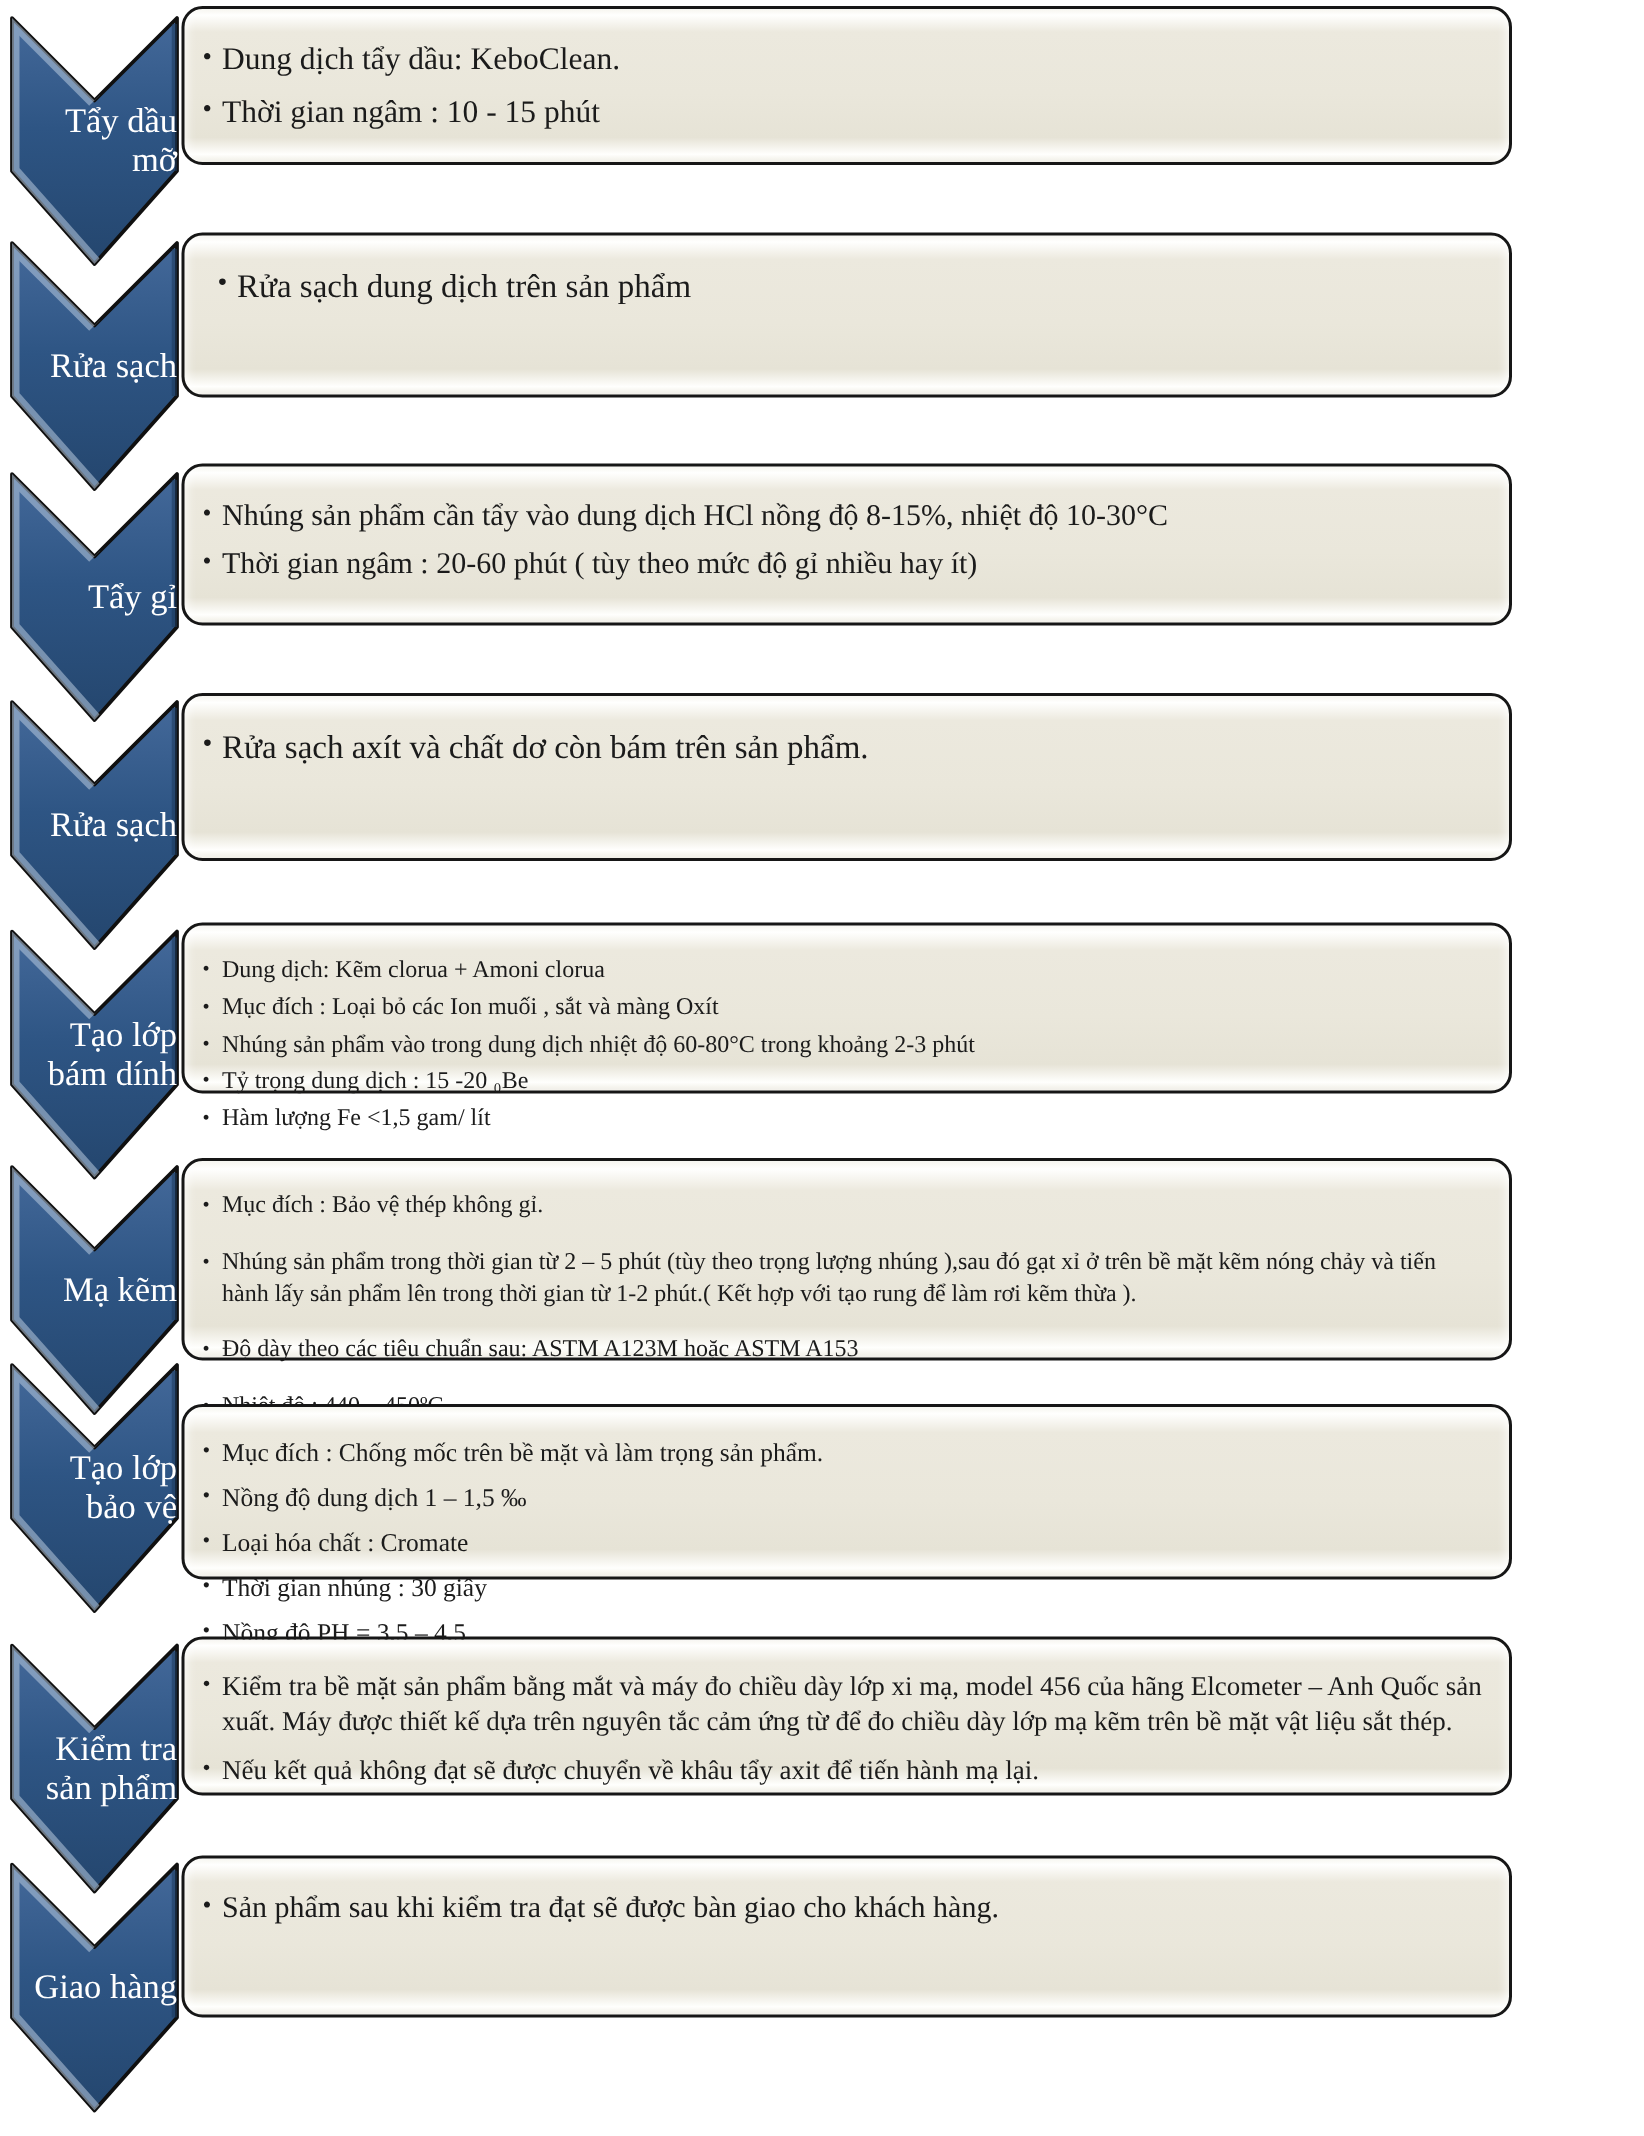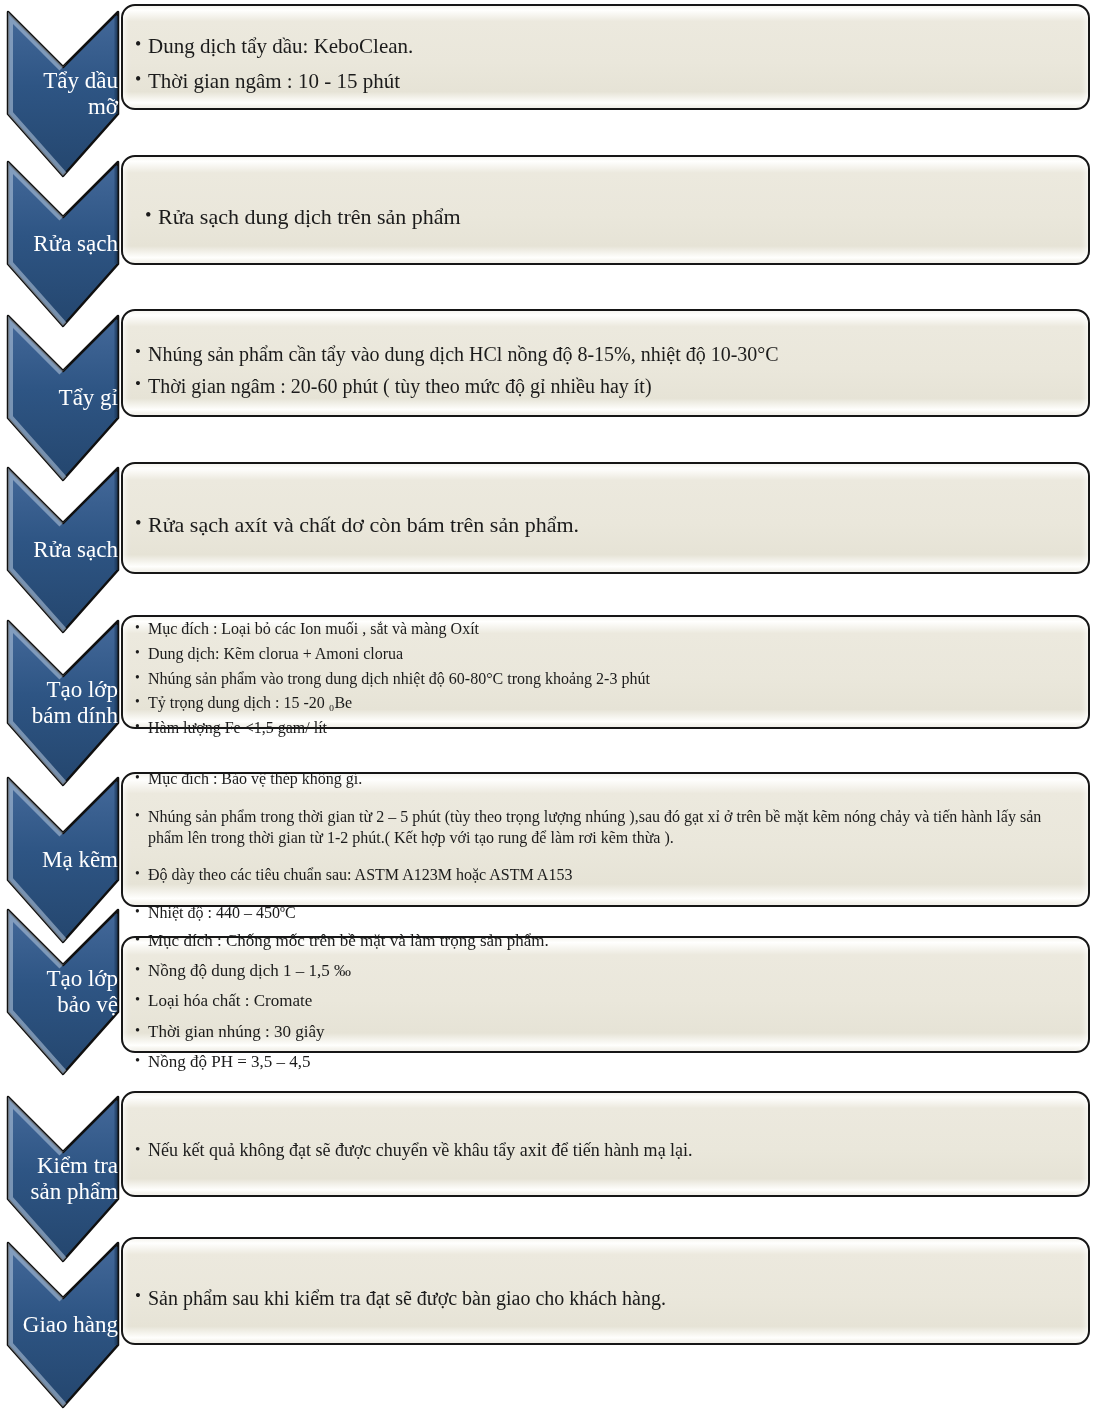--- a/index.html
+++ b/index.html
@@ -6,25 +6,25 @@
   body{font-family:"Liberation Serif","DejaVu Serif",serif;color:#1b1b1b;}
   .canvas{position:relative;width:1096px;height:1424px;background:#ffffff;overflow:hidden;}
 
   
   .chev{position:absolute;left:6px;width:114px;height:168px;}
   .chev-svg{position:absolute;inset:0;width:100%;height:100%;display:block;}
   .chev-label{position:absolute;left:2px;right:2px;top:50%;transform:translateY(-50%);
     text-align:right;color:#ffffff;font-size:23px;line-height:1.12;}
 
   
-  .box{position:absolute;left:121px;width:969px;box-sizing:border-box;
+  .box{position:absolute;left:121px;width:887px;box-sizing:border-box;
     border:2px solid #161616;border-radius:14px;
     background:linear-gradient(180deg,#f6f5ef 0%,#fffffe 4%,#ece9de 15%,#eae7db 55%,#e6e3d6 84%,#fffffd 95%,#efede4 100%);
     box-shadow:inset 5px 0 7px -4px rgba(255,255,255,.95), inset -5px 0 7px -4px rgba(255,255,255,.95);
-    display:flex;flex-direction:column;justify-content:center;
+    display:flex;flex-direction:column;justify-content:flex-start;
     padding:20px 14px 6px 12px;z-index:10;}
   .bullets{list-style:none;margin:0;padding:0;}
   .bullets li{position:relative;padding-left:13px;line-height:1.3;}
   .bullets li::before{content:"\2022";position:absolute;left:0;top:0;font-size:.85em;}
 
   
   .r1 .box{top:4px;height:106px;font-size:21px}    .r1 .chev{top:10px;z-index:19}
   .r2 .box{top:155px;height:110px;font-size:22px;padding-left:22px} .r2 .chev{top:160px;z-index:18}
   .r3 .box{top:309px;height:108px;font-size:20px}  .r3 .chev{top:314px;z-index:17}
   .r4 .box{top:462px;height:112px;font-size:22px}  .r4 .chev{top:466px;z-index:16}
@@ -32,21 +32,21 @@
   .r6 .box{top:772px;height:135px;font-size:16px}  .r6 .chev{top:776px;z-index:14}
   .r7 .box{top:936px;height:117px;font-size:17px}  .r7 .chev{top:908px;z-index:13}
   .r8 .box{top:1091px;height:106px;font-size:18px} .r8 .chev{top:1095px;z-index:12}
   .r9 .box{top:1237px;height:108px;font-size:20px} .r9 .chev{top:1241px;z-index:11}
 
   .r1 .bullets li + li{margin-top:8px}
   .r3 .bullets li + li{margin-top:6px}
   .r5 .bullets li + li{margin-top:4px}
   .r6 .bullets li + li{margin-top:17px}
   .r7 .bullets li + li{margin-top:8px}
-  .r8 .bullets li + li{margin-top:26px}
+  .r8 .bullets li + li{margin-top:9px}
 </style>
 </head>
 <body>
 
 <svg width="0" height="0" style="position:absolute" aria-hidden="true">
   <defs>
     <linearGradient id="chevGrad" x1="0" y1="0" x2="0" y2="1">
       <stop offset="0" stop-color="#44699a"></stop>
       <stop offset="0.45" stop-color="#2e5584"></stop>
       <stop offset="1" stop-color="#24466e"></stop>
@@ -144,22 +144,22 @@
         <g clip-path="url(#chevClip)" opacity="0.55" fill="none">
           <path d="M2,2 L57,57" stroke="#b9cade" stroke-width="10"></path>
           <path d="M2,2 L2,104 L57,166" stroke="#b9cade" stroke-width="10"></path>
           <path d="M112,6 L112,104" stroke="#1d3a5c" stroke-width="7"></path>
         </g>
       </svg>
       <div class="chev-label">Tạo lớp bám dính</div>
     </div>
     <div class="box">
       <ul class="bullets">
+        <li>Dung dịch: Kẽm clorua + Amoni clorua</li>
         <li>Mục đích : Loại bỏ các Ion muối , sắt và màng Oxít</li>
-        <li>Dung dịch: Kẽm clorua + Amoni clorua</li>
         <li>Nhúng sản phẩm vào trong dung dịch nhiệt độ 60-80°C trong khoảng 2-3 phút</li>
         <li>Tỷ trọng dung dịch : 15 -20 ₀Be</li>
         <li>Hàm lượng Fe &lt;1,5 gam/ lít</li>
       </ul>
     </div>
   </div>
 
   <div class="step r6">
     <div class="chev">
       <svg class="chev-svg" viewBox="0 0 114 168" preserveAspectRatio="none">
@@ -212,20 +212,21 @@
         <g clip-path="url(#chevClip)" opacity="0.55" fill="none">
           <path d="M2,2 L57,57" stroke="#b9cade" stroke-width="10"></path>
           <path d="M2,2 L2,104 L57,166" stroke="#b9cade" stroke-width="10"></path>
           <path d="M112,6 L112,104" stroke="#1d3a5c" stroke-width="7"></path>
         </g>
       </svg>
       <div class="chev-label">Kiểm tra sản phẩm</div>
     </div>
     <div class="box">
       <ul class="bullets">
+        <li>Kiểm tra bề mặt sản phẩm bằng mắt và máy đo chiều dày lớp xi mạ, model 456 của hãng Elcometer – Anh Quốc sản xuất. Máy được thiết kế dựa trên nguyên tắc cảm ứng từ để đo chiều dày lớp mạ kẽm trên bề mặt vật liệu sắt thép.</li>
         <li>Nếu kết quả không đạt sẽ được chuyển về khâu tẩy axit để tiến hành mạ lại.</li>
       </ul>
     </div>
   </div>
 
   <div class="step r9">
     <div class="chev">
       <svg class="chev-svg" viewBox="0 0 114 168" preserveAspectRatio="none">
         <polygon points="2,2 57,57 112,2 112,104 57,166 2,104" fill="url(#chevGrad)" stroke="#101010" stroke-width="2.5" stroke-linejoin="round"></polygon>
         <g clip-path="url(#chevClip)" opacity="0.55" fill="none">

